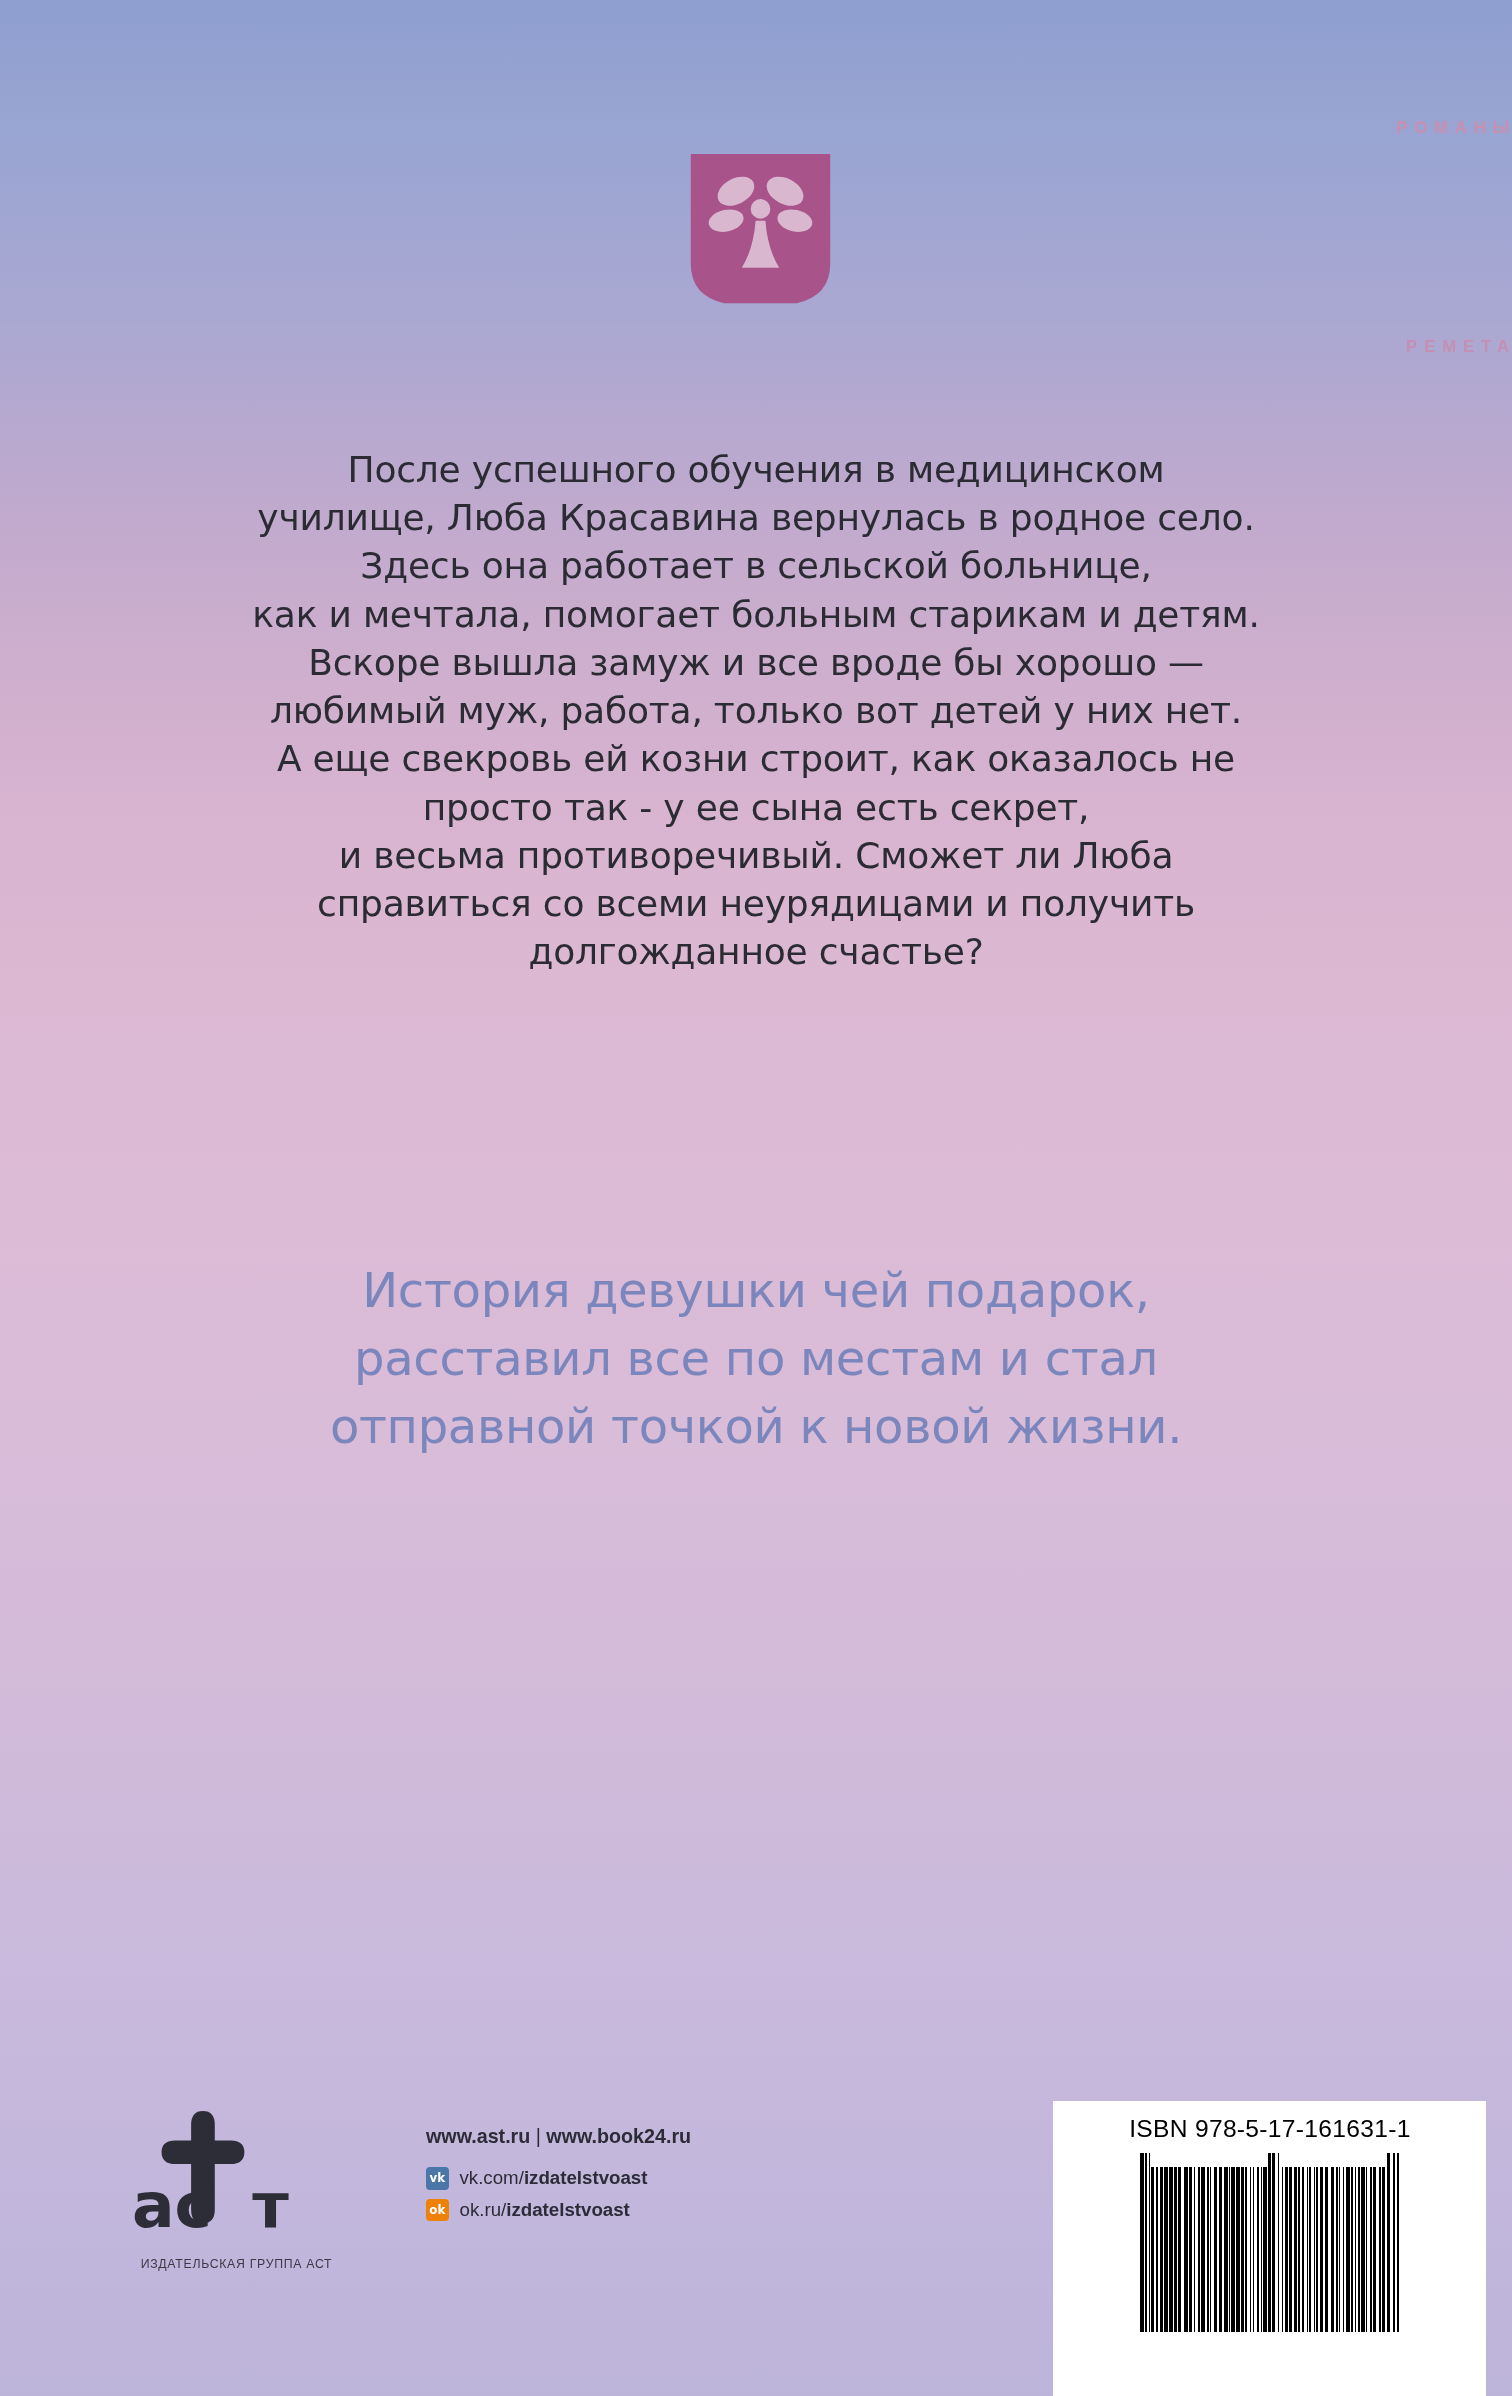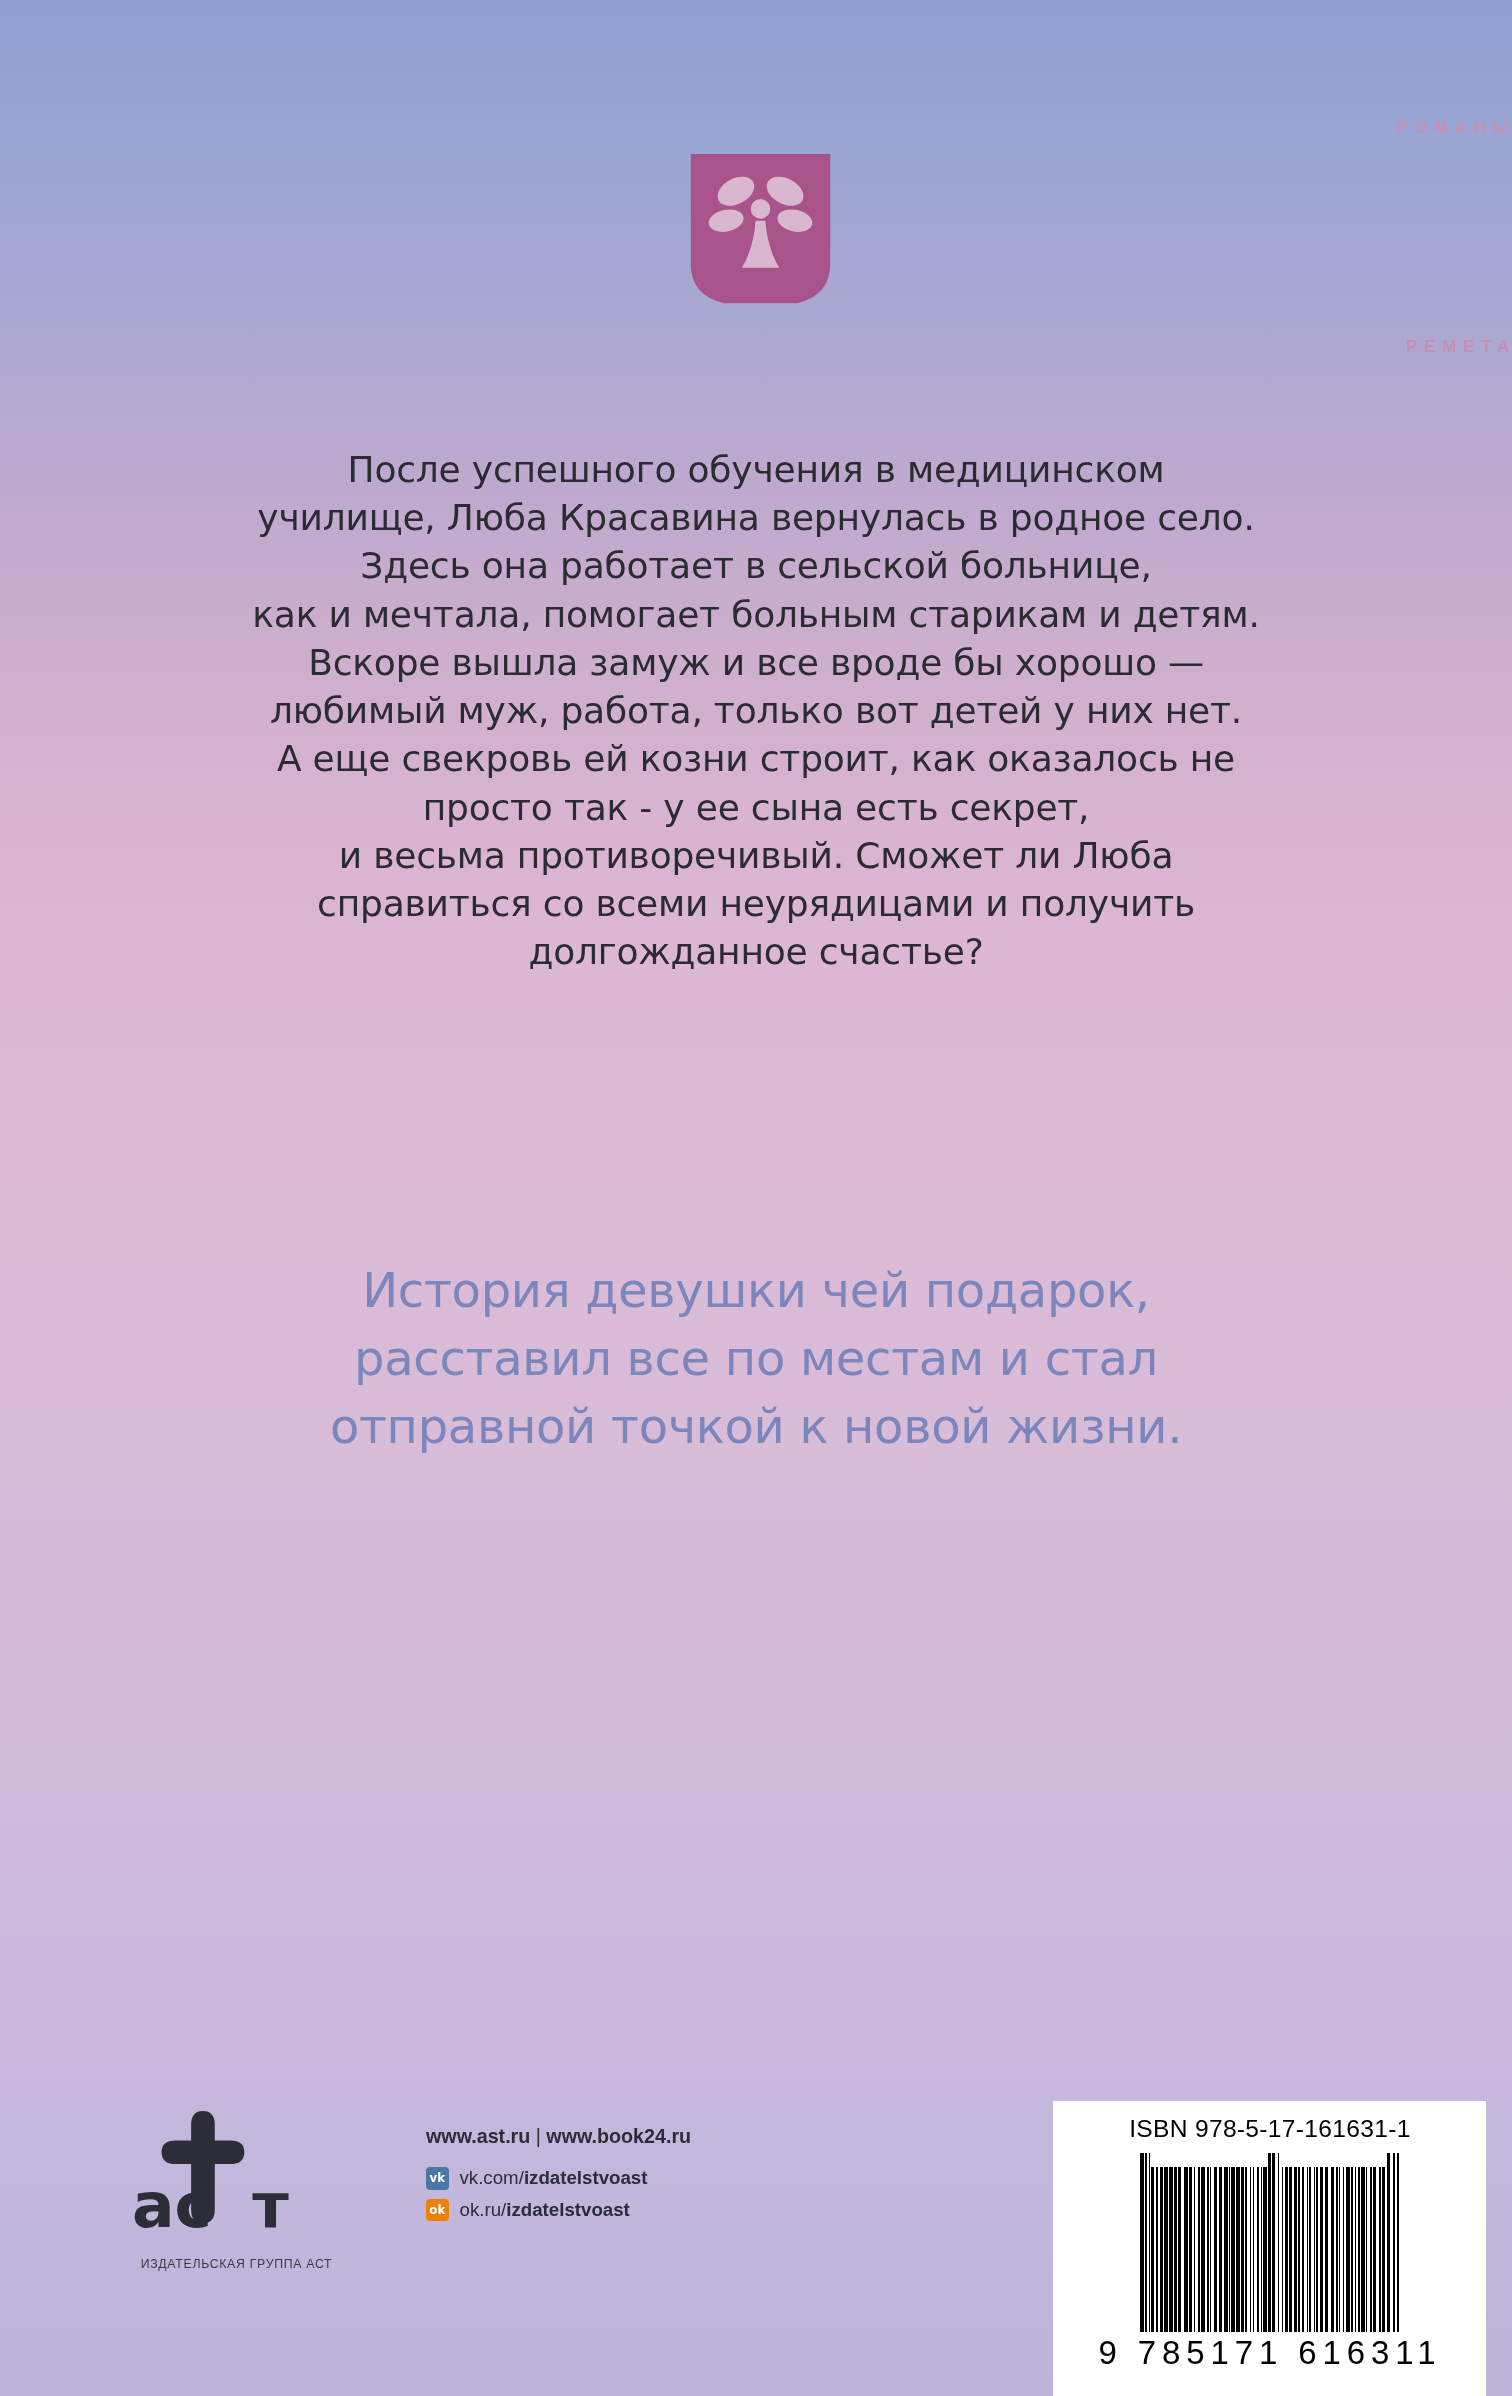--- a/index.html
+++ b/index.html
@@ -342,18 +342,17 @@
           <div class="bar" style="width: 3.9px; height: 165px; margin-right: 1px;"></div>
           <div class="bar" style="width: 1px; height: 165px; margin-right: 3px;"></div>
           <div class="bar" style="width: 2px; height: 165px; margin-right: 1px;"></div>
           <div class="bar" style="width: 3px; height: 165px; margin-right: 3px;"></div>
           <div class="bar" style="width: 2px; height: 165px; margin-right: 1px;"></div>
           <div class="bar" style="width: 3px; height: 165px; margin-right: 2px;"></div>
           <div class="bar" style="width: 3px; height: 179px; margin-right: 3px;"></div>
           <div class="bar" style="width: 2px; height: 179px; margin-right: 2px;"></div>
           <div class="bar" style="width: 2px; height: 179px; margin-right: 1px;"></div>
         </div>
-      <div class="barcode-digits">9 785171 616311</div>
     </div>
 
   </div>
 </div>
 
 
 </body></html>

